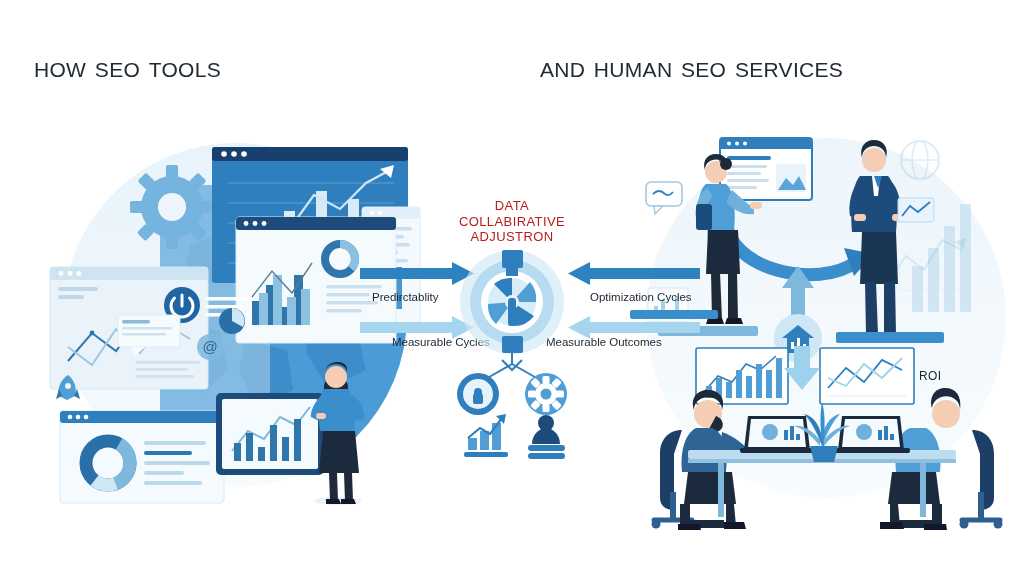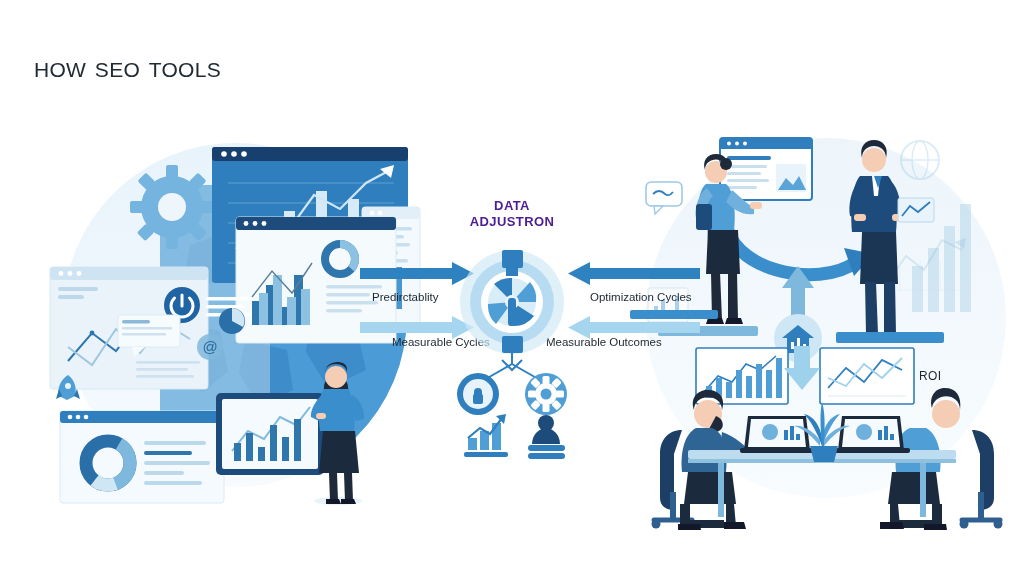--- a/index.html
+++ b/index.html
@@ -36,39 +36,40 @@
     white-space:nowrap;
     font-family:"Liberation Sans", sans-serif;
   }
 
   .hub-title {
     position:absolute;
     width:260px;
     text-align:center;
     font-size:13px;
     line-height:15.5px;
-    color:#4c1d95;
-    font-weight:700;
+    color:#b91c1c;
+    font-weight:400;
     letter-spacing:.4px;
   }
   .roi-label {
     position:absolute;
     font-size:12px;
     color:#1c2630;
     letter-spacing:.4px;
   }
 
   svg { display:block; overflow:visible; }
 </style>
 </head>
 <body>
 
 <div id="stage">
 
   <div class="title" id="title-left">How SEO Tools</div>
+  <div class="title" id="title-right">and Human SEO Services</div>
 
   <svg class="abs" style="left:40px; top:125px;" width="380" height="390" viewBox="0 0 380 390">
     <defs>
       <clipPath id="circClipL">
           <circle cx="195" cy="190" r="172"></circle>
         </clipPath>
       <linearGradient id="gL" x1="0" y1="0" x2="0" y2="1">
         <stop offset="0" stop-color="#e8f3fb"></stop>
           <stop offset="1" stop-color="#f7fbfe"></stop>
       </linearGradient>
@@ -548,20 +549,21 @@
     </g>
   </svg>
 
   <div class="flow-label" style="left:372px; top:291px;">Predirctablity</div>
   <div class="flow-label" style="left:372px; top:336px;margin-left:20px;">Measurable Cycles</div>
   <div class="flow-label" style="left:566px; top:291px;margin-left:24px;">Optimization Cycles</div>
   <div class="flow-label" style="left:546px; top:336px;">Measurable Outcomes</div>
 
   <div class="hub-title" style="left:382px; top:198px;">
     <div>DATA</div>
+    <div>COLLABIRATIVE</div>
     <div>ADJUSTRON</div>
   </div>
 
   <svg class="abs" style="left:444px; top:248px;" width="140" height="210" viewBox="0 0 140 210">
 
     <circle cx="68" cy="54" r="52" fill="#cfe8f6" opacity=".65"></circle>
     <circle cx="68" cy="54" r="42" fill="#a9d6ef" opacity=".75"></circle>
     <circle cx="68" cy="54" r="31" fill="#ffffff"></circle>
 
     <rect x="58" y="2" width="21" height="18" rx="2" fill="#2f7fbe"></rect>

